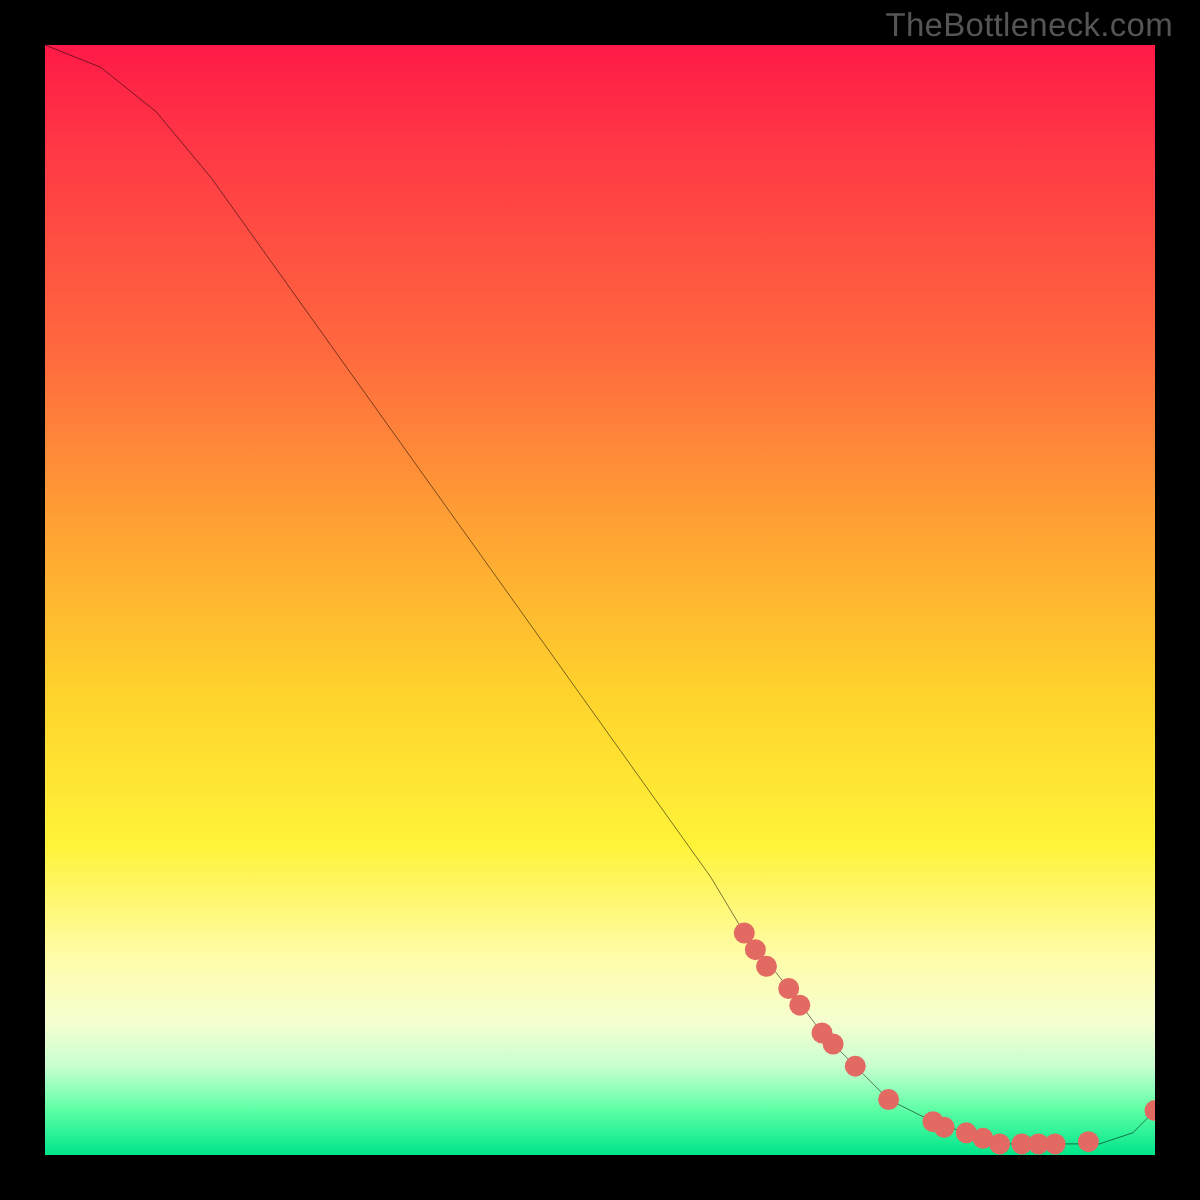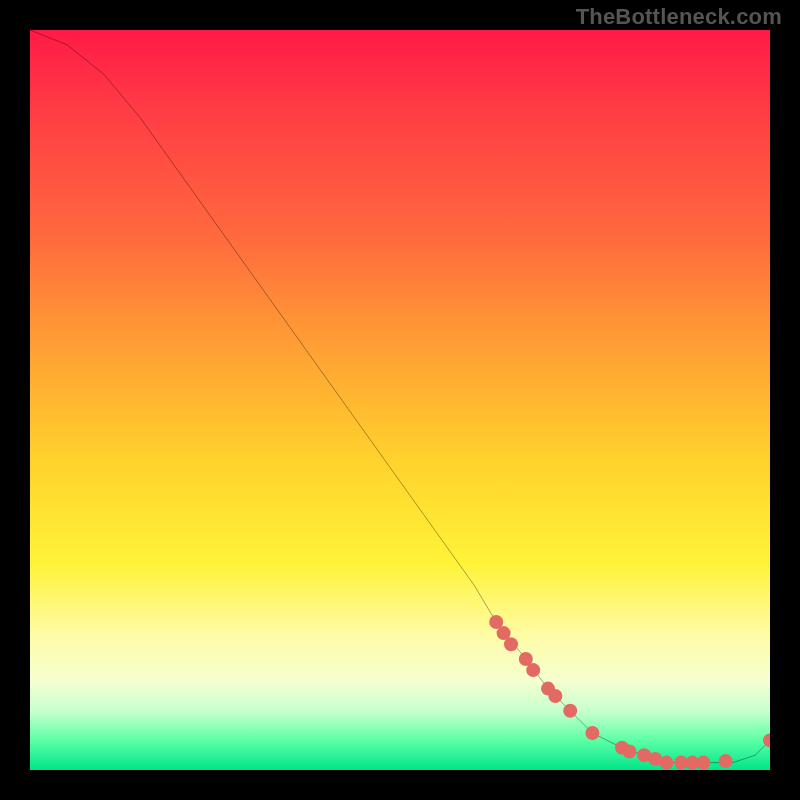--- a/index.html
+++ b/index.html
@@ -16,21 +16,21 @@
     width: 800px;
     height: 800px;
     background: #000;
   }
   .attribution {
     position: absolute;
     top: 4px;
     right: 18px;
     color: #555;
     font-size: 22px;
-    font-weight: 700;
+    font-weight: 400;
     letter-spacing: 0.2px;
     text-align: center;
   }
   .plot {
     position: absolute;
     left: 30px;
     top: 30px;
     width: 740px;
     height: 740px;
   }

